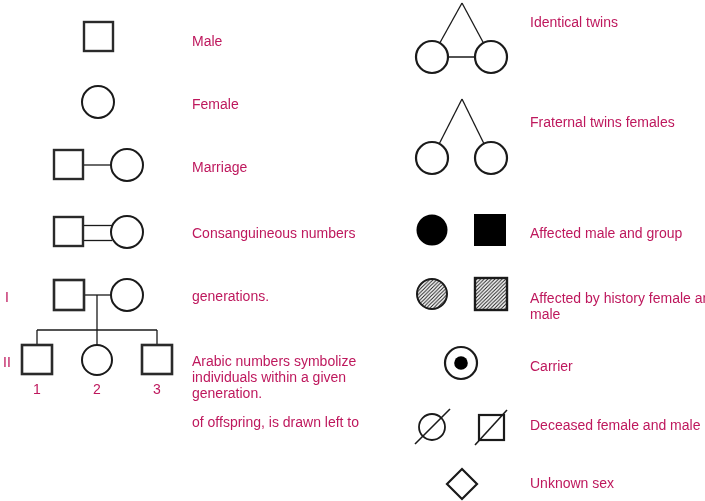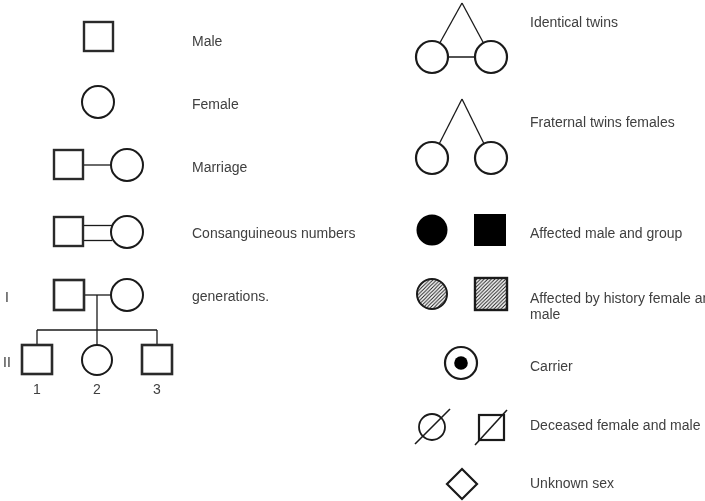--- a/index.html
+++ b/index.html
@@ -9,21 +9,21 @@
     height: 501px;
     background: #ffffff;
     overflow: hidden;
     font-family: "Liberation Sans", sans-serif;
   }
   .canvas svg { position: absolute; left: 0; top: 0; }
   .txt {
     position: absolute;
     font-size: 14px;
     line-height: 16px;
-    color: #404040;
+    color: #be185d;
     white-space: nowrap;
   }
   .num { width: 20px; text-align: center; }
   .gen { width: 14px; text-align: center; }
 </style>
 </head>
 <body>
 
 <div class="canvas">
 
@@ -121,22 +121,28 @@
   <div class="txt gen" style="left:0px; top:354px">II</div>
 
   <div class="txt num" style="left:27px; top:381px">1</div>
   <div class="txt num" style="left:87px; top:381px">2</div>
   <div class="txt num" style="left:147px; top:381px">3</div>
 
   <div class="txt" style="left:192px; top:288px">
     <div>generations.</div>
   </div>
 
+  <div class="txt" style="left:192px; top:353px">
+    <div>Arabic numbers symbolize</div>
+    <div>individuals within a given</div>
+    <div>generation.</div>
+  </div>
 
   <div class="txt" style="left:192px; top:414px">
+    <div>of offspring, is drawn left to</div>
   </div>
 
   <div class="txt" style="left:530px; top:14px">Identical twins</div>
   <div class="txt" style="left:530px; top:114px">Fraternal twins females</div>
   <div class="txt" style="left:530px; top:225px">Affected male and group</div>
 
   <div class="txt" style="left:530px; top:290px">
     <div>Affected by history female and</div>
     <div>male</div>
   </div>

